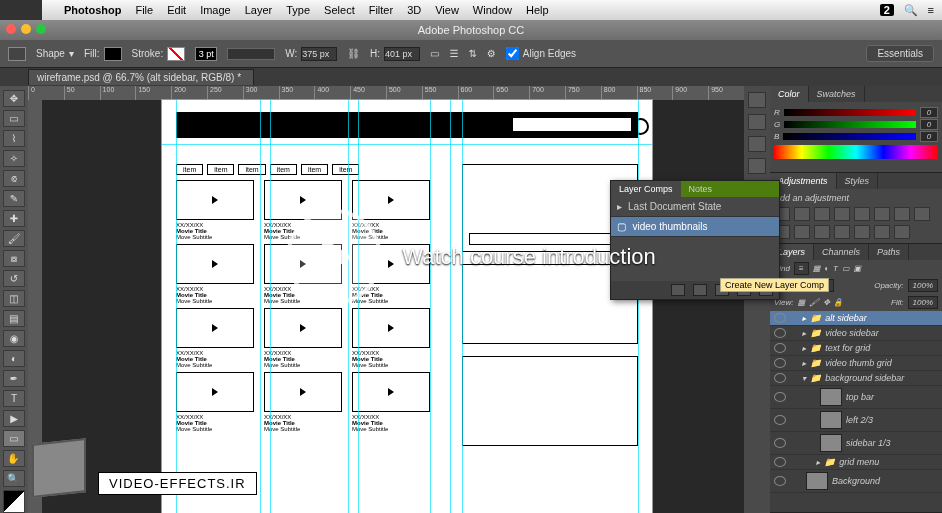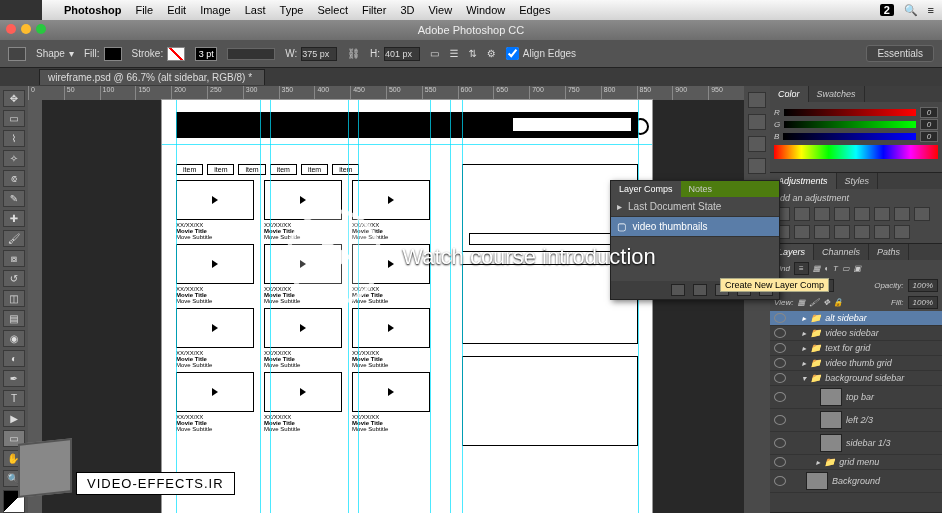--- a/index.html
+++ b/index.html
@@ -23,21 +23,21 @@
 .options-bar .seg { display:flex; align-items:center; gap:4px; }
 .swatch{width:18px;height:14px;border:1px solid #888;background:#000;}
 .sw-fill{background:#000}
 .stroke-w{width:22px;height:14px;background:#000;border:1px solid #888;display:flex;align-items:center;justify-content:center;color:#fff;font-size:9px}
 .dash-prev{width:48px;height:12px;background:#333;border:1px solid #666;}
 .num-in{width:36px;height:14px;background:#3a3a3a;border:1px solid #222;color:#ddd;font-size:9px;text-align:left}
 .essentials{ margin-left:auto; background:#444;border:1px solid #666;border-radius:3px;padding:2px 10px;font-size:10px;color:#ddd;}
 
 
 .tab-strip{height:18px;background:#3b3b3b;display:flex;align-items:center;padding-left:28px;}
-.doc-tab{background:#525252;color:#ddd;font-size:10px;padding:2px 12px 2px 8px;border:1px solid #222;border-bottom:none;margin-left:11px;}
+.doc-tab{background:#525252;color:#ddd;font-size:10px;padding:2px 12px 2px 8px;border:1px solid #222;border-bottom:none;}
 
 
 .app-body{ position:absolute; top:86px; bottom:0; left:0; right:0; display:flex; }
 .tools{ width:28px; background:#535353; display:flex;flex-direction:column;align-items:center;gap:3px;padding-top:4px;}
 .tools .t{ width:22px;height:18px;background:#5e5e5e;border:1px solid #3a3a3a;font-size:10px;color:#ddd;display:flex;align-items:center;justify-content:center;}
 .canvas-wrap{ flex:1; background:#1f1f1f; position:relative; overflow:hidden;}
 .ruler-h{position:absolute;top:0;left:0;right:0;height:14px;background:#5a5a5a;display:flex;font-size:7px;color:#ccc;}
 .ruler-h span{flex:1;border-left:1px solid #888;padding-left:2px;}
 .ruler-v{position:absolute;top:14px;left:0;bottom:0;width:14px;background:#5a5a5a;}
 .canvas{position:absolute;top:14px;left:14px;right:0;bottom:0;background:#282828;}
@@ -101,45 +101,45 @@
 .lc-spacer{height:44px}
 .lc-btm{display:flex;justify-content:flex-end;gap:8px;padding:3px 6px;background:#3e3e3e}
 .lc-btm span{width:14px;height:12px;background:#555;border:1px solid #222}
 .tooltip{position:absolute;left:720px;top:278px;background:#ffe8a0;border:1px solid #aa8;font-size:9px;padding:1px 4px;z-index:6}
 
 
 .overlay{position:absolute;inset:0;pointer-events:none;z-index:10;display:flex;align-items:center;justify-content:center}
 .play-btn{width:96px;height:96px;border-radius:50%;background:rgba(255,255,255,.25);border:4px solid rgba(255,255,255,.7);display:flex;align-items:center;justify-content:center;margin-right:20px;pointer-events:auto}
 .play-btn::after{content:"";width:0;height:0;border-left:30px solid rgba(255,255,255,.85);border-top:20px solid transparent;border-bottom:20px solid transparent;margin-left:6px}
 .overlay-text{color:#fff;font-size:22px;text-shadow:0 1px 2px #000;pointer-events:auto}
-.watermark{position:absolute;left:18px;bottom:18px;z-index:11;display:flex;align-items:flex-end;gap:4px;}
+.watermark{position:absolute;left:32px;bottom:18px;z-index:11;display:flex;align-items:flex-end;gap:12px;}
 .wm-icon{width:54px;height:54px;background:#888;transform:skewY(-6deg);border:2px solid #555}
 .wm-bar{background:#fff;border:1px solid #000;padding:3px 10px;font-size:13px;letter-spacing:1px}
 
 
 .mid-strip{width:26px;background:#4a4a4a;display:flex;flex-direction:column;gap:6px;padding-top:6px;align-items:center}
 .mid-strip span{width:18px;height:16px;background:#5a5a5a;border:1px solid #333}
 </style>
 </head>
 <body>
 
 <div class="mac-menu">
   <span class="apple"></span>
   <span class="app">Photoshop</span>
   <span>File</span>
   <span>Edit</span>
   <span>Image</span>
-  <span>Last</span>
+  <span>Layer</span>
   <span>Type</span>
   <span>Select</span>
   <span>Filter</span>
   <span>3D</span>
   <span>View</span>
   <span>Window</span>
-  <span>Edges</span>
+  <span>Help</span>
   <span class="spacer"></span>
   <div class="mac-right">
     <span style="background:#000;color:#fff;padding:0 4px;border-radius:2px;font-weight:bold">2</span>
     <span>🔍</span>
     <span>≡</span>
   </div>
 </div>
 
 <div class="win-title">
   <div class="traffic">

